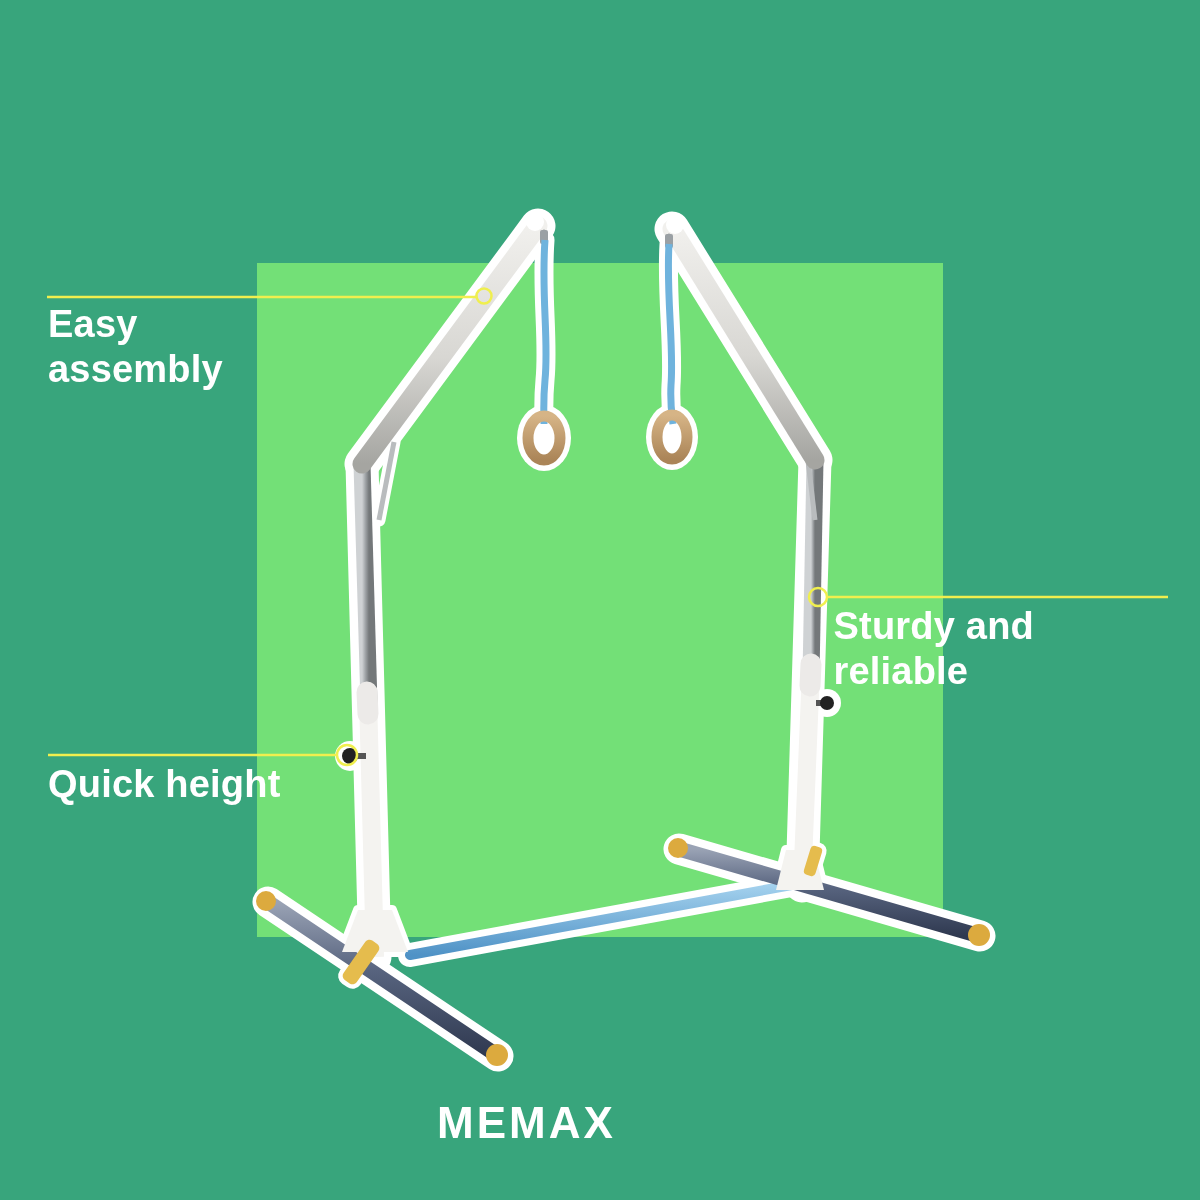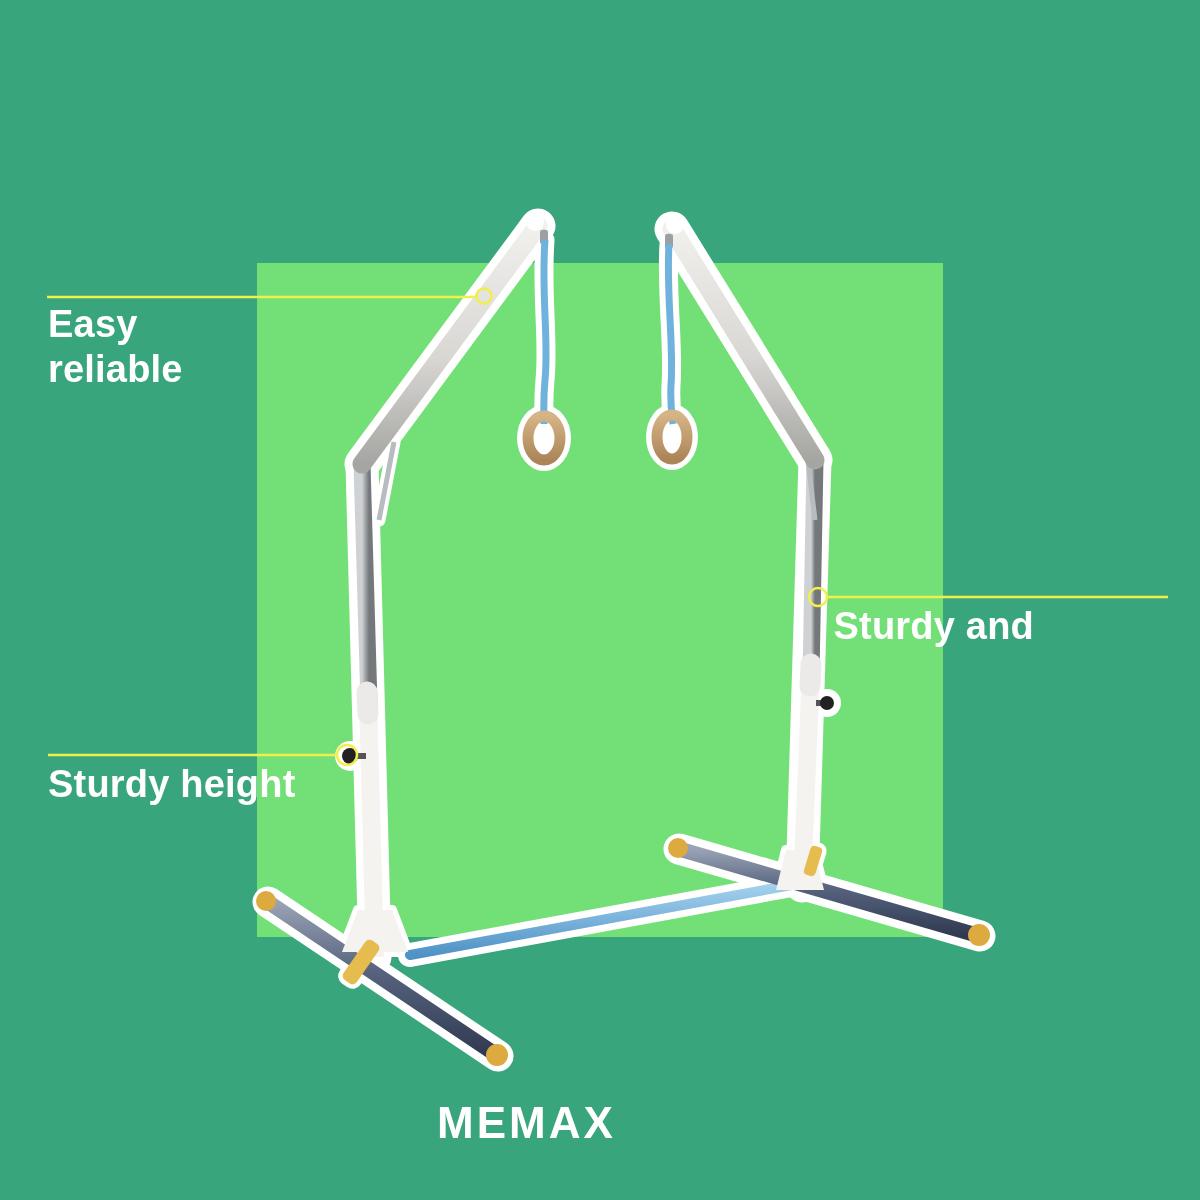--- a/index.html
+++ b/index.html
@@ -160,25 +160,26 @@
       <circle cx="484" cy="296" r="7.5"></circle>
       <line x1="48" y1="755" x2="336" y2="755"></line>
       <circle cx="347" cy="755" r="10"></circle>
       <circle cx="818" cy="597" r="9"></circle>
       <line x1="828" y1="597" x2="1168" y2="597"></line>
     </g>
   </svg>
 
   <div id="c-easy" class="callout">
     <div>Easy</div>
-    <div>reliable</div>
+    <div>assembly</div>
   </div>
 
   <div id="c-quick" class="callout">
-    <div>Sturdy height</div>
+    <div>Quick height</div>
   </div>
 
   <div id="c-sturdy" class="callout">
     <div>Sturdy and</div>
+    <div>reliable</div>
   </div>
 
   <div class="logo">MEMAX</div>
 </div>
 
 </body></html>

